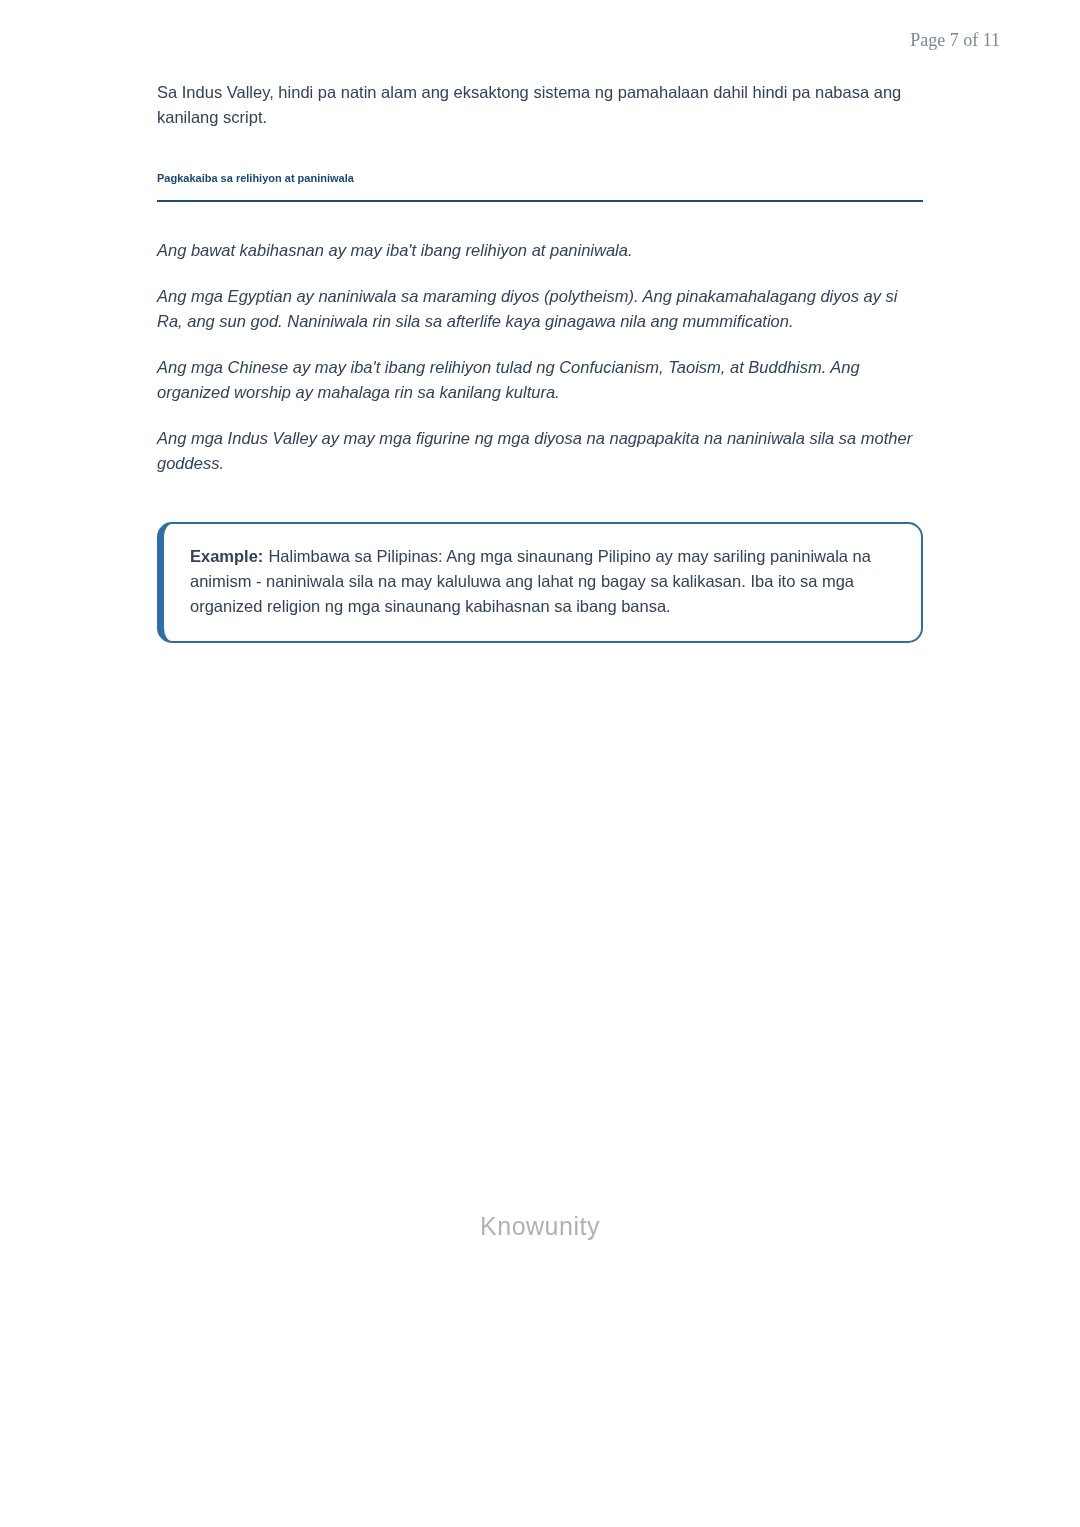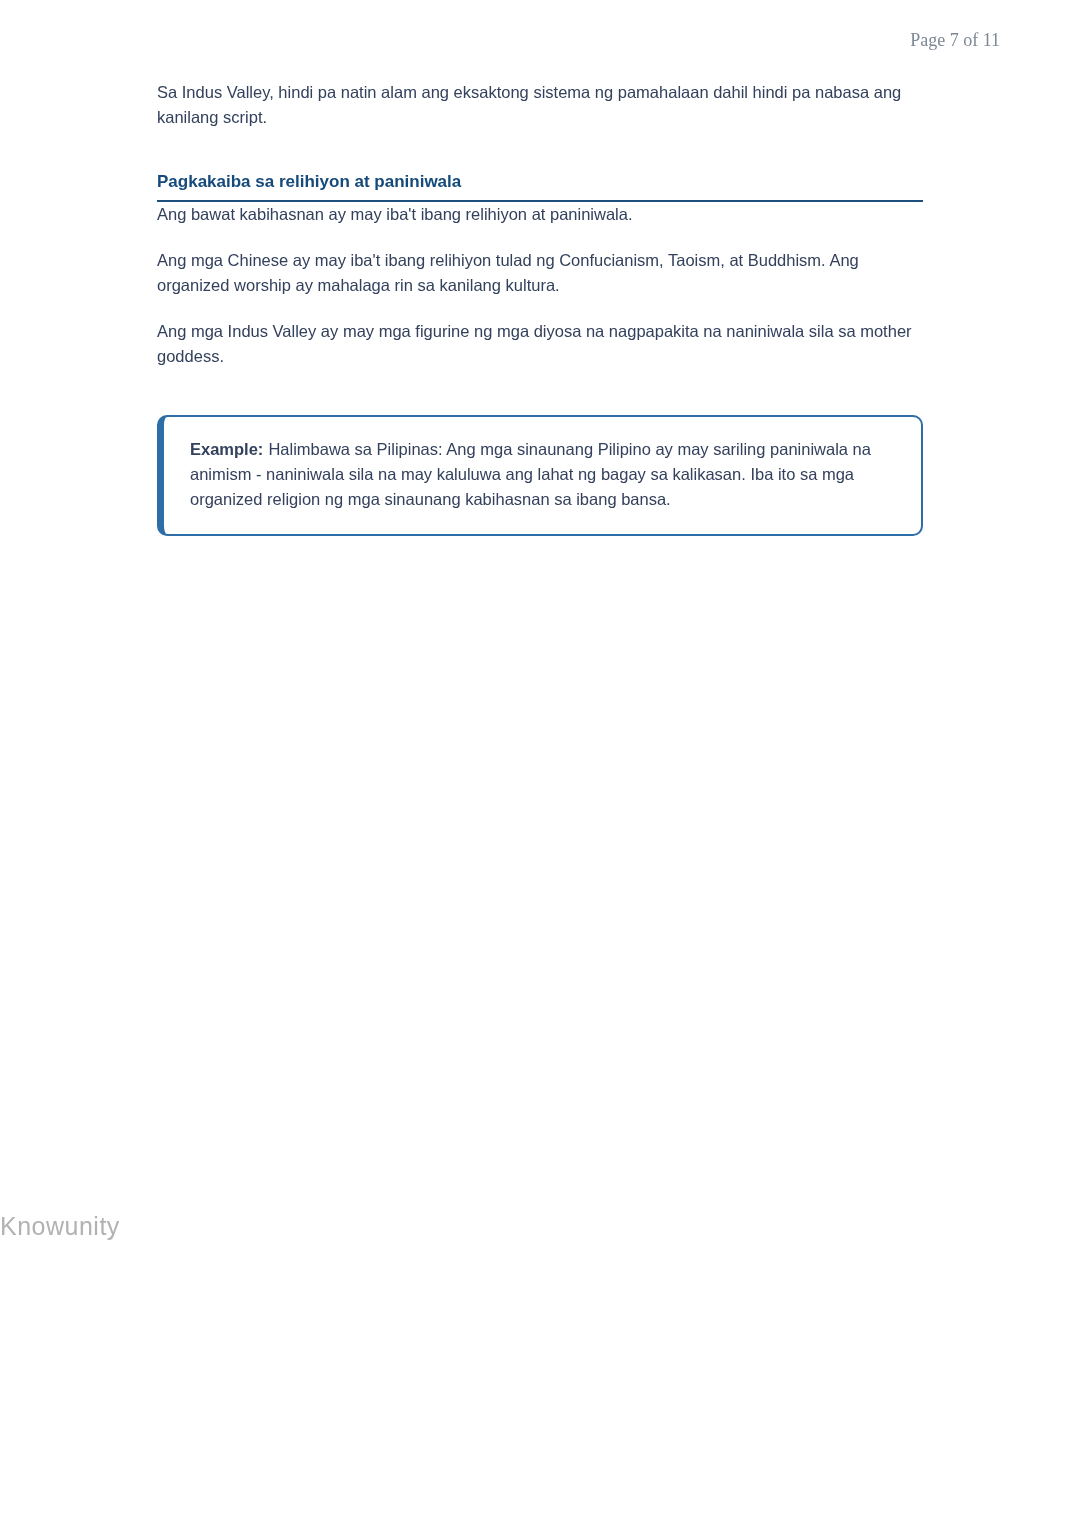--- a/index.html
+++ b/index.html
@@ -37,70 +37,73 @@
     width: 766px;
   }
   .para {
     font-size: 16.5px;
     line-height: 25px;
     color: #33415c;
     margin: 0 0 21px 0;
   }
   .section-heading {
     margin: 42px 0 0 0;
-    padding-bottom: 8px;
+    padding-bottom: 16px;
     border-bottom: 2px solid #1d4f7c;
-    font-size: 17px;
+    font-size: 11px;
     font-weight: bold;
     color: #154a7b;
   }
   .section-body {
+    margin-top: 36px;
+    font-style: italic;
   }
   .example-box {
     margin-top: 46px;
     border: 2px solid #2d6ea6;
     border-left: 7px solid #2d6ea6;
-    border-radius: 10px;
+    border-radius: 15px;
     padding: 20px 26px 22px 26px;
     box-sizing: border-box;
   }
   .example-box .para {
     margin: 0;
   }
   .example-label {
     font-weight: bold;
     color: #33415c;
     margin-right: 5px;
   }
   .footer-brand {
     position: absolute;
     left: 0;
     right: 0;
     bottom: 28px;
-    text-align: left;
+    text-align: center;
     font-size: 25px;
     color: #b2b2b2;
     letter-spacing: 0.5px;
   }
 </style>
 </head>
 <body>
 
 <div class="page">
 
   <div class="page-label">Page 7 of 11</div>
 
   <div class="content">
 
     <p class="para">Sa Indus Valley, hindi pa natin alam ang eksaktong sistema ng pamahalaan dahil hindi pa nabasa ang kanilang script.</p>
 
     <h2 class="section-heading">Pagkakaiba sa relihiyon at paniniwala</h2>
 
     <div class="section-body">
       <p class="para">Ang bawat kabihasnan ay may iba't ibang relihiyon at paniniwala.</p>
+      <p class="para">Ang mga Egyptian ay naniniwala sa maraming diyos (polytheism). Ang pinakamahalagang diyos ay si Ra, ang sun god. Naniniwala rin sila sa afterlife kaya ginagawa nila ang mummification.</p>
       <p class="para">Ang mga Chinese ay may iba't ibang relihiyon tulad ng Confucianism, Taoism, at Buddhism. Ang organized worship ay mahalaga rin sa kanilang kultura.</p>
       <p class="para">Ang mga Indus Valley ay may mga figurine ng mga diyosa na nagpapakita na naniniwala sila sa mother goddess.</p>
     </div>
 
     <div class="example-box">
       <p class="para"><span class="example-label">Example:</span><span>Halimbawa sa Pilipinas: Ang mga sinaunang Pilipino ay may sariling paniniwala na animism - naniniwala sila na may kaluluwa ang lahat ng bagay sa kalikasan. Iba ito sa mga organized religion ng mga sinaunang kabihasnan sa ibang bansa.</span></p>
     </div>
 
   </div>
 

